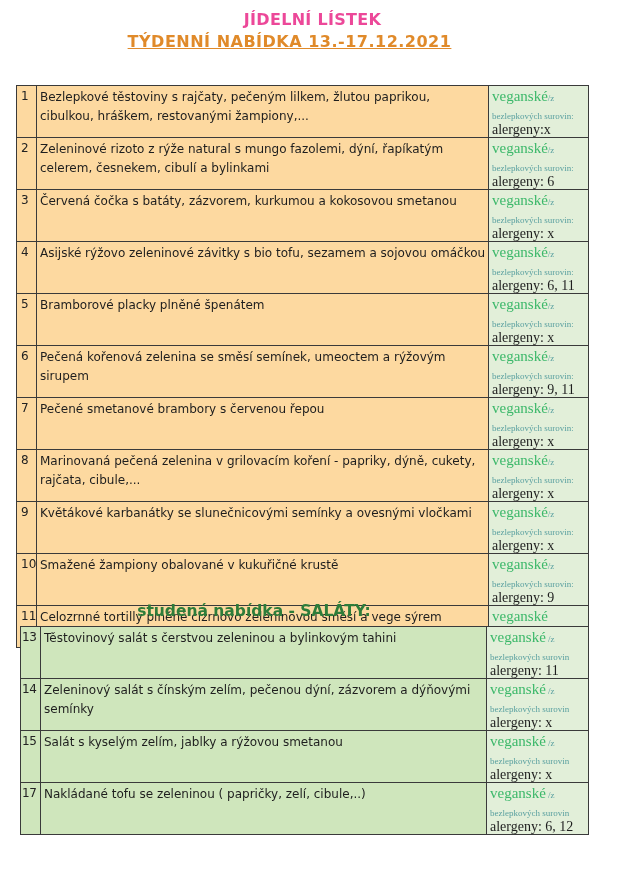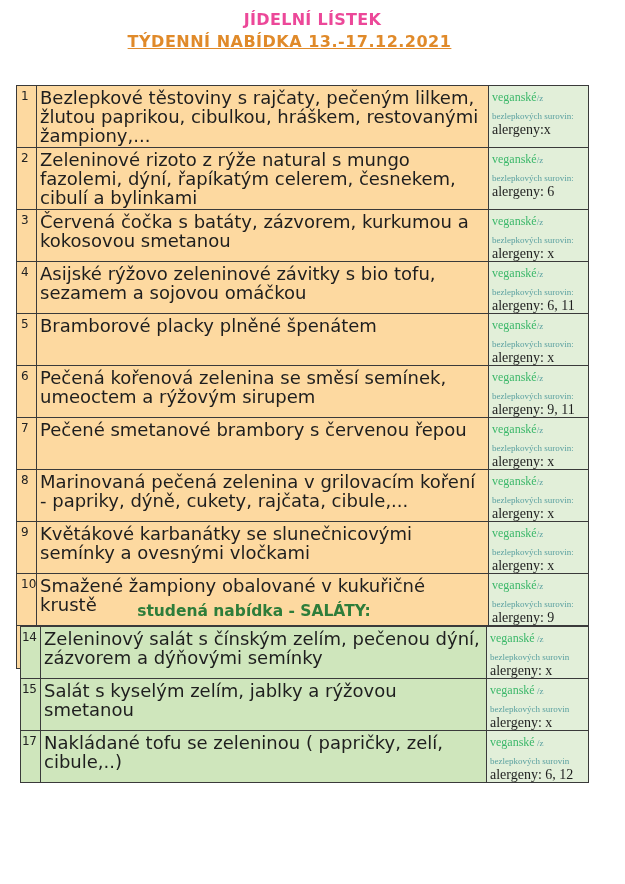--- a/index.html
+++ b/index.html
@@ -7,23 +7,23 @@
   .title1 { position:absolute; top:10px; left:0; width:625px; text-align:center; color:#ec4899; font-weight:bold; font-size:16px; letter-spacing:0.3px; }
   .title2 { position:absolute; top:32px; left:0; width:579px; text-align:center; color:#e08a2a; font-weight:bold; font-size:16px; text-decoration:underline; letter-spacing:0.5px; }
   table { position:absolute; border-collapse:collapse; table-layout:fixed; }
   td { border:1px solid #3a3a3a; vertical-align:top; padding:0; }
   #t1 { left:16px; top:85px; width:572px; }
   #t1 td.num, #t1 td.desc { background:#fdd9a0; }
   #t2 { left:20px; top:626px; width:568px; }
   #t2 td.num, #t2 td.desc { background:#cfe6bc; }
   td.num { font-size:12px; color:#222; padding:3px 0 0 4px; font-family:"DejaVu Sans", sans-serif; }
   #t2 td.num { padding-left:1px; letter-spacing:-0.5px; }
-  td.desc { font-size:18px; color:#1e1e1e; line-height:19px; padding:2px 2px 2px 3px; }
+  td.desc { font-size:12px; color:#1e1e1e; line-height:19px; padding:2px 2px 2px 3px; }
   td.info { background:#e2efd9; font-family:"Liberation Serif", serif; padding:1px 1px 1px 3px; }
-  .veg { color:#3cb86a; font-size:12px; line-height:10px; }
+  .veg { color:#3cb86a; font-size:15px; line-height:10px; }
   .gf { color:#5aa0a0; font-size:9px; line-height:10px; }
   .alg { color:#1e1e1e; font-size:14px; line-height:13px; }
   .subtitle { position:absolute; top:602px; left:0; width:508px; text-align:center; color:#2e7d3a; font-weight:bold; font-size:15.5px; }
 </style>
 </head>
 <body>
 
 <div class="title1">JÍDELNÍ LÍSTEK</div>
 <div class="title2">TÝDENNÍ NABÍDKA  13.-17.12.2021</div>
 
@@ -94,20 +94,25 @@
 
 <div class="subtitle">studená nabídka - SALÁTY:</div>
 
 <table id="t2">
   <colgroup>
       <col style="width:20px">
       <col style="width:446px">
       <col style="width:102px">
     </colgroup>
   <tbody>
+    <tr style="height:36px">
+      <td class="num">13</td>
+      <td class="desc">Těstovinový salát s čerstvou zeleninou a bylinkovým tahini</td>
+      <td class="info"><span class="veg">veganské</span><span class="gf"> /z bezlepkových surovin</span><div class="alg">alergeny: 11</div></td>
+    </tr>
     <tr style="height:42px">
       <td class="num">14</td>
       <td class="desc">Zeleninový salát s čínským zelím, pečenou dýní, zázvorem a dýňovými semínky</td>
       <td class="info"><span class="veg">veganské</span><span class="gf"> /z bezlepkových surovin</span><div class="alg">alergeny: x</div></td>
     </tr>
     <tr style="height:36px">
       <td class="num">15</td>
       <td class="desc">Salát s kyselým zelím, jablky a rýžovou smetanou</td>
       <td class="info"><span class="veg">veganské</span><span class="gf"> /z bezlepkových surovin</span><div class="alg">alergeny: x</div></td>
     </tr>

